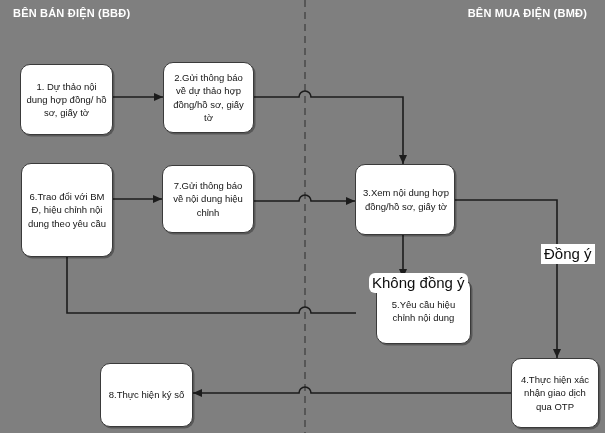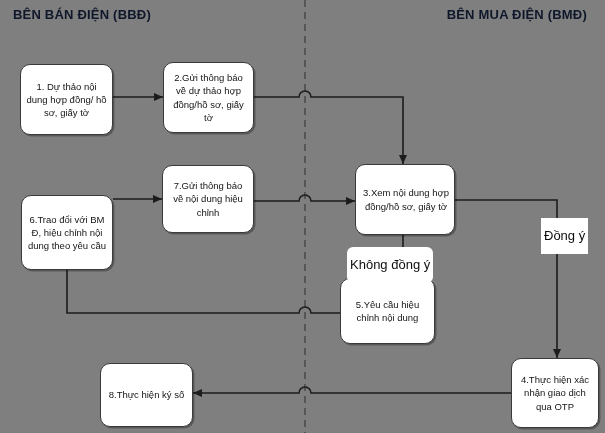--- a/index.html
+++ b/index.html
@@ -10,47 +10,47 @@
   body{font-family:"Liberation Sans", sans-serif; background:#666;}
   .stage{
     position:relative; width:605px; height:433px;
     background:var(--background); overflow:hidden;
   }
   .wires{position:absolute; left:0; top:0; width:605px; height:433px;}
   .wires .divider{stroke:var(--divider); stroke-width:2; stroke-dasharray:7 5; fill:none;}
   .wires .wire{stroke:var(--connector); stroke-width:1.6; fill:none;}
   .wires .arrowhead{fill:var(--connector);}
   .lane-title{
-    position:absolute; top:7px; font-weight:bold; font-size:13px;
-    color:#0f172a; letter-spacing:0.2px; white-space:nowrap;
+    position:absolute; top:7px; font-weight:bold; font-size:11px;
+    color:#ffffff; letter-spacing:0.2px; white-space:nowrap;
   }
   .lane-title.left{left:13px;}
   .lane-title.right{right:18px;padding-left:15px;}
   .node{
     position:absolute; background:var(--node-fill);
     border:1.5px solid var(--node-border); border-radius:10px;
     box-shadow:1.5px 1.5px 0 rgba(0,0,0,0.30);
     display:flex; align-items:center; justify-content:center;
     text-align:center; font-size:9.5px; line-height:1.4; color:var(--text);
     padding:3px 5px; box-sizing:border-box;
   }
   .n1{left:20px;  top:64px;  width:93px;  height:71px;}
   .n2{left:163px; top:62px;  width:91px;  height:71px;}
   .n3{left:355px; top:164px; width:100px; height:71px;padding-left:7px;}
   .n4{left:511px; top:358px; width:88px;  height:70px;}
-  .n5{left:340px; top:278px; width:95px;  height:66px;}
-  .n6{left:21px;  top:163px; width:92px;  height:75px;margin-top:32px;}
+  .n5{left:376px; top:278px; width:95px;  height:66px;}
+  .n6{left:21px;  top:163px; width:92px;  height:94px;}
   .n7{left:162px; top:165px; width:92px;  height:68px;}
   .n8{left:100px; top:363px; width:93px;  height:64px;}
   .edge-label{
     position:absolute; background:#fff; color:#0d0d0d;
-    font-size:13px; line-height:1.2; padding:10px 3px; white-space:nowrap;
+    font-size:15px; line-height:1.2; padding:1px 3px; white-space:nowrap;margin-top:26px;
   }
   .lbl-agree{left:541px; top:218px;}
-  .lbl-disagree{left:347px; top:247px;border-radius:6px;}
+  .lbl-disagree{left:369px; top:247px;border-radius:6px;}
 </style>
 </head>
 <body>
 
 <div class="stage">
 
   <svg class="wires" viewBox="0 0 605 433" xmlns="http://www.w3.org/2000/svg">
     <defs>
       <marker id="ah" markerWidth="10" markerHeight="9" refX="9" refY="4" orient="auto" markerUnits="userSpaceOnUse">
         <path class="arrowhead" d="M0,0 L9,4 L0,8 Z"></path>

